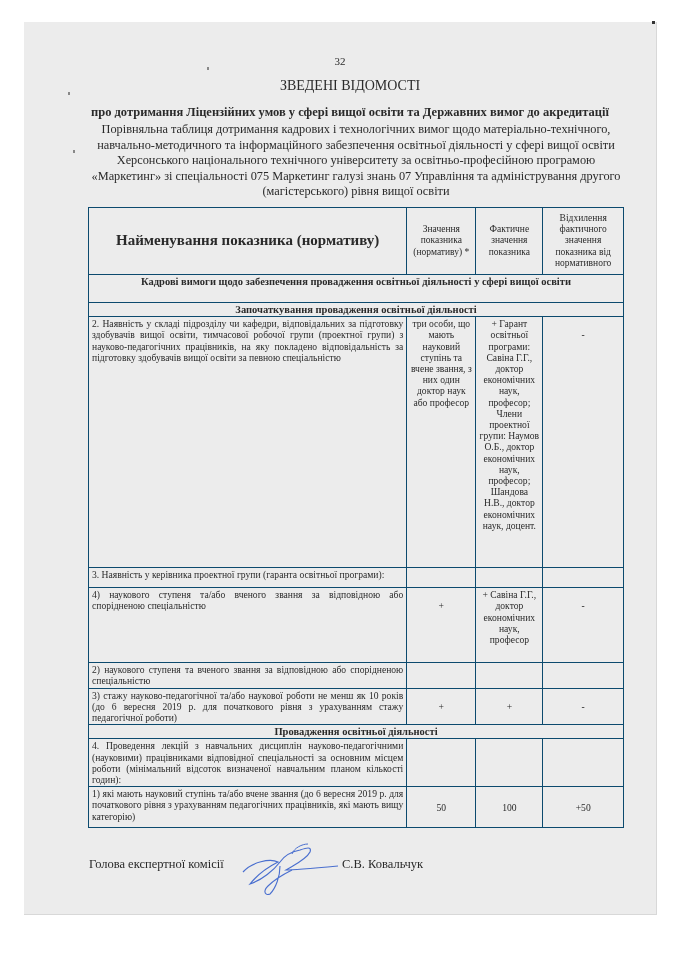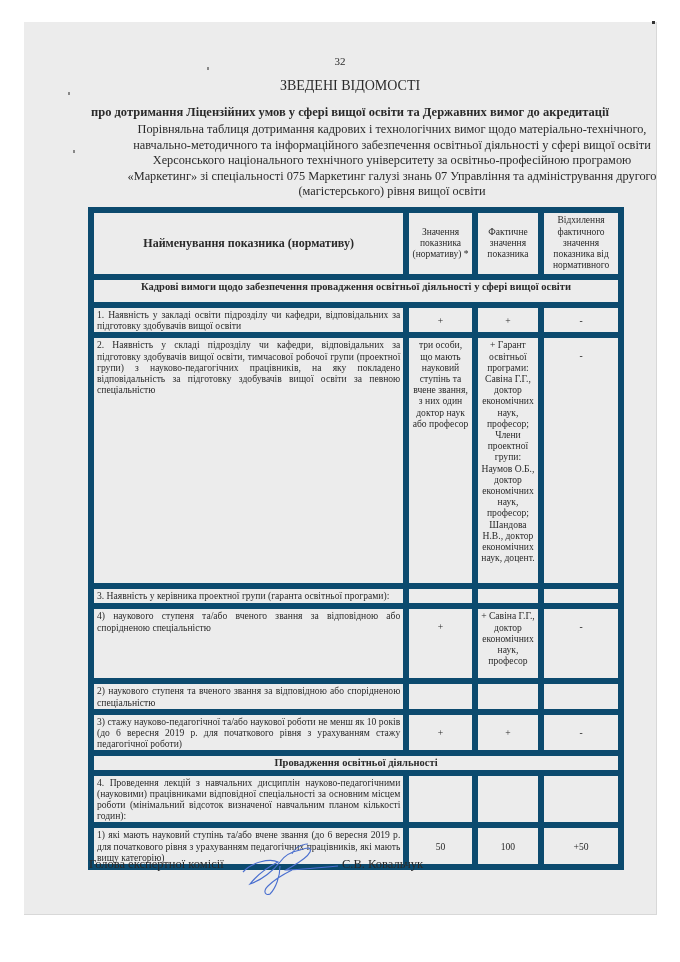--- a/index.html
+++ b/index.html
@@ -9,33 +9,33 @@
   }
   .paper {
     position: absolute; left: 24px; top: 22px; width: 632px; height: 892px;
     background: #ececec; border-right: 1px solid #d8d8d8; border-bottom: 1px solid #d8d8d8;
   }
   .corner-mark { position: absolute; left: 652px; top: 21px; width: 3px; height: 3px; background: #333; }
   .speck { position: absolute; width: 2px; height: 3px; background: #888; }
   .page-number { position: absolute; left: 0; width: 680px; top: 55px; text-align: center; font-size: 11px; }
   .title { position: absolute; left: 80px; width: 540px; top: 78px; text-align: center; font-weight: normal; font-size: 14px; line-height: 16px; }
   .subtitle { position: absolute; left: 90px; width: 520px; top: 105px; text-align: center; font-weight: bold; font-size: 12.5px; line-height: 15px; }
-  .intro { position: absolute; left: 88px; width: 536px; top: 122px; text-align: center; font-size: 12.3px; line-height: 15.5px; margin-left: 36px; }
+  .intro { position: absolute; left: 88px; width: 536px; top: 122px; text-align: center; font-size: 12.3px; line-height: 15.5px; }
 
   table.main {
     position: absolute; left: 88px; top: 207px; width: 536px;
     border-collapse: collapse; table-layout: fixed; font-size: 9.6px; line-height: 11.2px;
   }
-  table.main td, table.main th { border: 6px solid #0c4a6e; padding: 1px 3px; vertical-align: top; }
+  table.main td, table.main th { border: 1px solid #0c4a6e; padding: 1px 3px; vertical-align: top; }
   table.main th { font-weight: normal; }
   .col1 { width: 304px; }
   .col2 { width: 66px; }
   .col3 { width: 64px; }
   .col4 { width: 77px; }
-  .hdr-name { font-weight: bold !important; font-size: 12px; text-align: center; vertical-align: middle !important; }
+  .hdr-name { font-weight: bold !important; font-size: 15px; text-align: center; vertical-align: middle !important; }
   .hdr { text-align: center; vertical-align: middle !important; font-size: 9.5px; }
   .sect { text-align: center; font-weight: bold; font-size: 10.5px; }
   .just { text-align: justify; text-align-last: left; }
   .c { text-align: center; margin-left: 16px; }
   .cm { text-align: center; vertical-align: middle !important; }
   .dash { text-align: center; vertical-align: middle !important; }
 
   .footer-label { position: absolute; left: 89px; top: 857px; font-size: 12.5px; }
   .footer-name { position: absolute; left: 342px; top: 857px; font-size: 12.5px; }
   .signature { position: absolute; left: 240px; top: 840px; width: 105px; height: 58px; }
@@ -64,27 +64,24 @@
   <tbody>
       <tr style="height:67px">
     <th class="hdr-name">Найменування показника (нормативу)</th>
     <th class="hdr">Значення показника (нормативу) *</th>
     <th class="hdr">Фактичне значення показника</th>
     <th class="hdr">Відхилення фактичного значення показника від нормативного</th>
   </tr>
   <tr style="height:28px">
     <td colspan="4" class="sect">Кадрові вимоги щодо забезпечення провадження освітньої діяльності у сфері вищої освіти</td>
   </tr>
+  <tr style="height:11px">
+    <td colspan="4" class="sect">Започаткування провадження освітньої діяльності</td>
+  </tr>
 
-  <tr style="height:26px">
-    <td class="just">1. Наявність у закладі освіти підрозділу чи кафедри, відповідальних за підготовку здобувачів вищої освіти</td>
-    <td class="cm">+</td>
-    <td class="cm">+</td>
-    <td class="dash">-</td>
-  </tr>
   <tr style="height:251px">
     <td class="just">2. Наявність у складі підрозділу чи кафедри, відповідальних за підготовку здобувачів вищої освіти, тимчасової робочої групи (проектної групи) з науково-педагогічних працівників, на яку покладено відповідальність за підготовку здобувачів вищої освіти за певною спеціальністю</td>
     <td class="c">три особи, що мають науковий ступінь та вчене звання, з них один доктор наук або професор</td>
     <td class="c">+ Гарант освітньої програми: Савіна Г.Г., доктор економічних наук, професор; Члени проектної групи: Наумов О.Б., доктор економічних наук, професор; Шандова Н.В., доктор економічних наук, доцент.</td>
     <td class="c" style="padding-top:12px">-</td>
   </tr>
   <tr style="height:20px">
     <td class="just">3. Наявність у керівника проектної групи (гаранта освітньої програми):</td>
     <td class="c"></td>
     <td class="c"></td>

